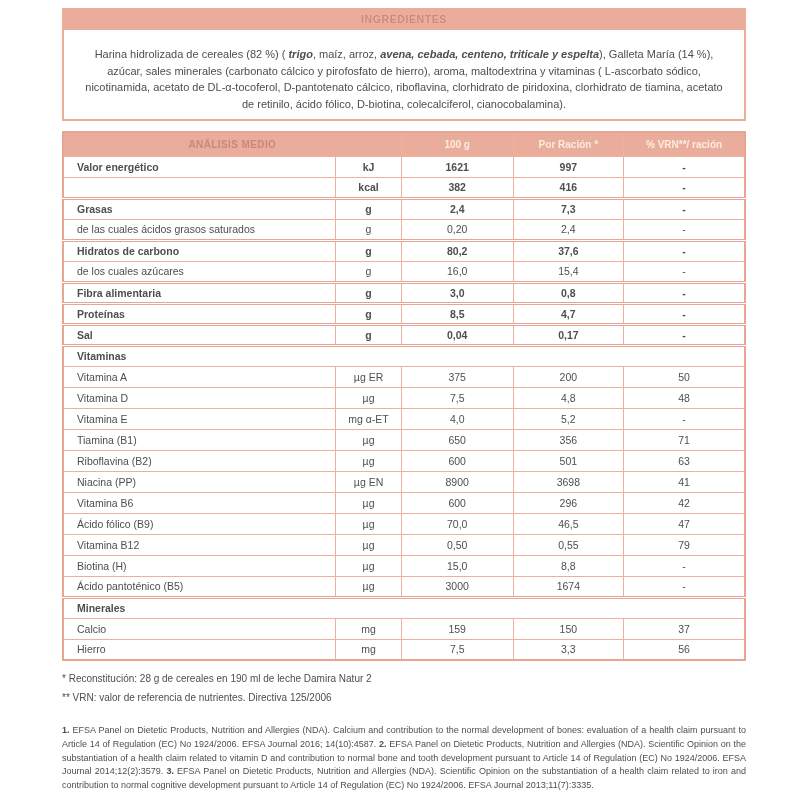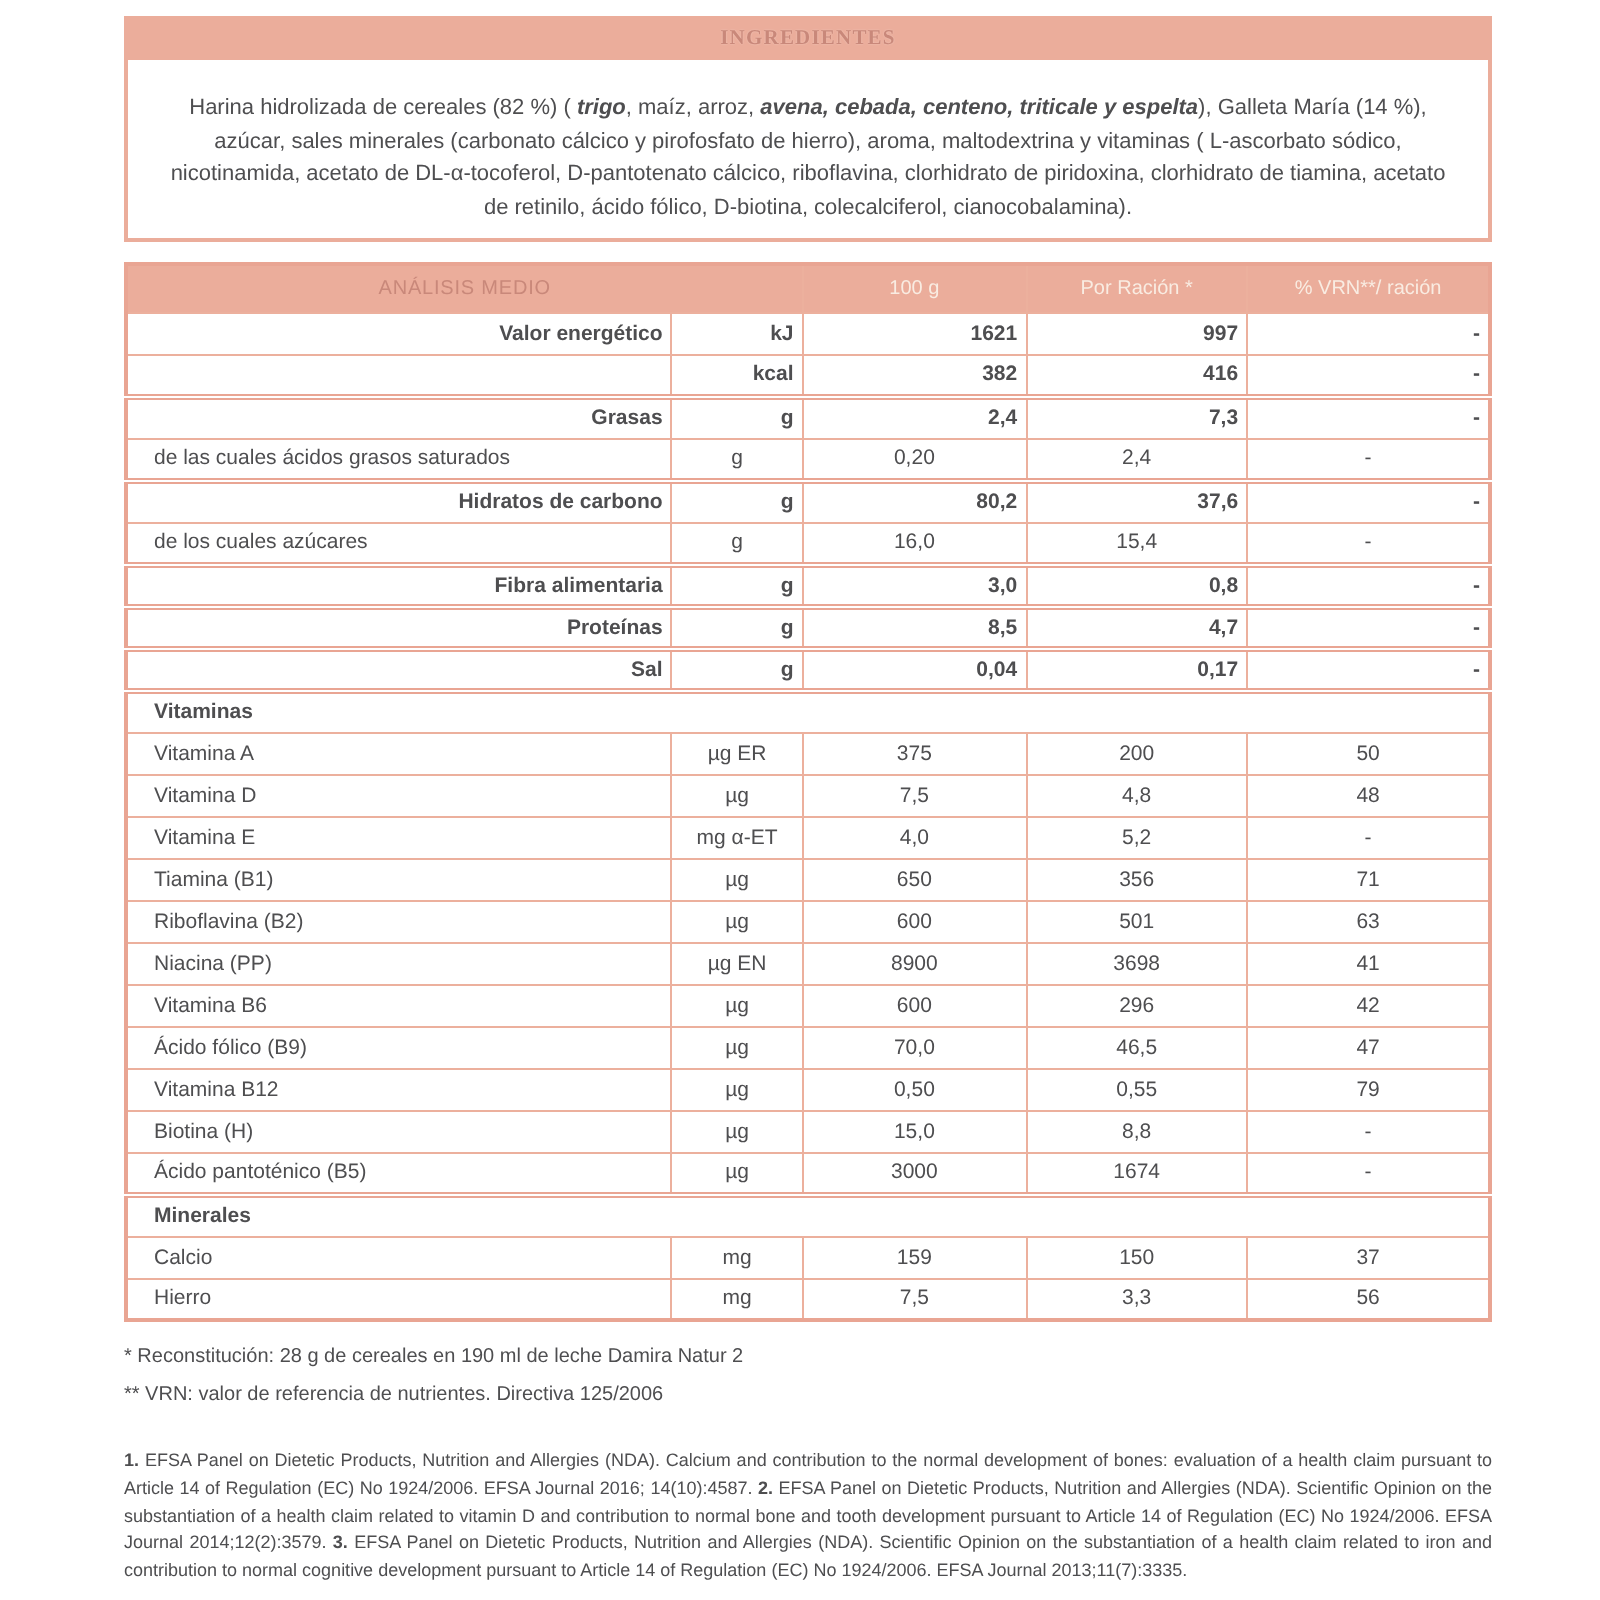--- a/index.html
+++ b/index.html
@@ -22,21 +22,20 @@
     display: flex;
     align-items: center;
     justify-content: center;
   }
   .ing-banner .ing-title {
     font-size: 10.5px;
     font-weight: bold;
     letter-spacing: 0.6px;
     color: #c9887a;
     text-shadow: 0 0 1px rgba(255,255,255,0.35);
-    font-family: Liberation Serif, serif;
   }
   .ing-box {
     border: 2px solid #ebad9b;
     border-top: none;
     padding: 16px 14px 7px 14px;
     text-align: center;
     font-size: 11px;
     line-height: 16.5px;
     color: #4e4e50;
   }
@@ -58,37 +57,37 @@
 
   table.nutri, table.nutri tr, table.nutri td, table.nutri th {
     border: 1px solid #ecb09d;
   }
   table.nutri { border: 2px solid #e9a593; }
 
   table.nutri thead th {
     background: #ebad9b;
     height: 24px;
     font-size: 10px;
-    font-weight: normal;
+    font-weight: bold;
     text-align: center;
   }
   th.hdr-analysis { color: #c9887a; letter-spacing: 0.4px; }
   th.hdr-light    { color: #f9ece2; }
 
   table.nutri td {
     height: 21px;
     padding: 0 4px;
     text-align: center;
     vertical-align: middle;
   }
   table.nutri td.label {
     text-align: left;
     padding-left: 13px;
   }
-  tr.bold td, tr.bold td.label { font-weight: bold; text-align: right; }
+  tr.bold td, tr.bold td.label { font-weight: bold; }
   tr.section td {
     font-weight: bold;
     text-align: left;
     padding-left: 13px;
   }
   tr.sep td { border-top: 3px double #e9a593; }
 
   
   .footnotes { margin-top: 8px; font-size: 10px; line-height: 19px; color: #4e4e50; }
   .references {

